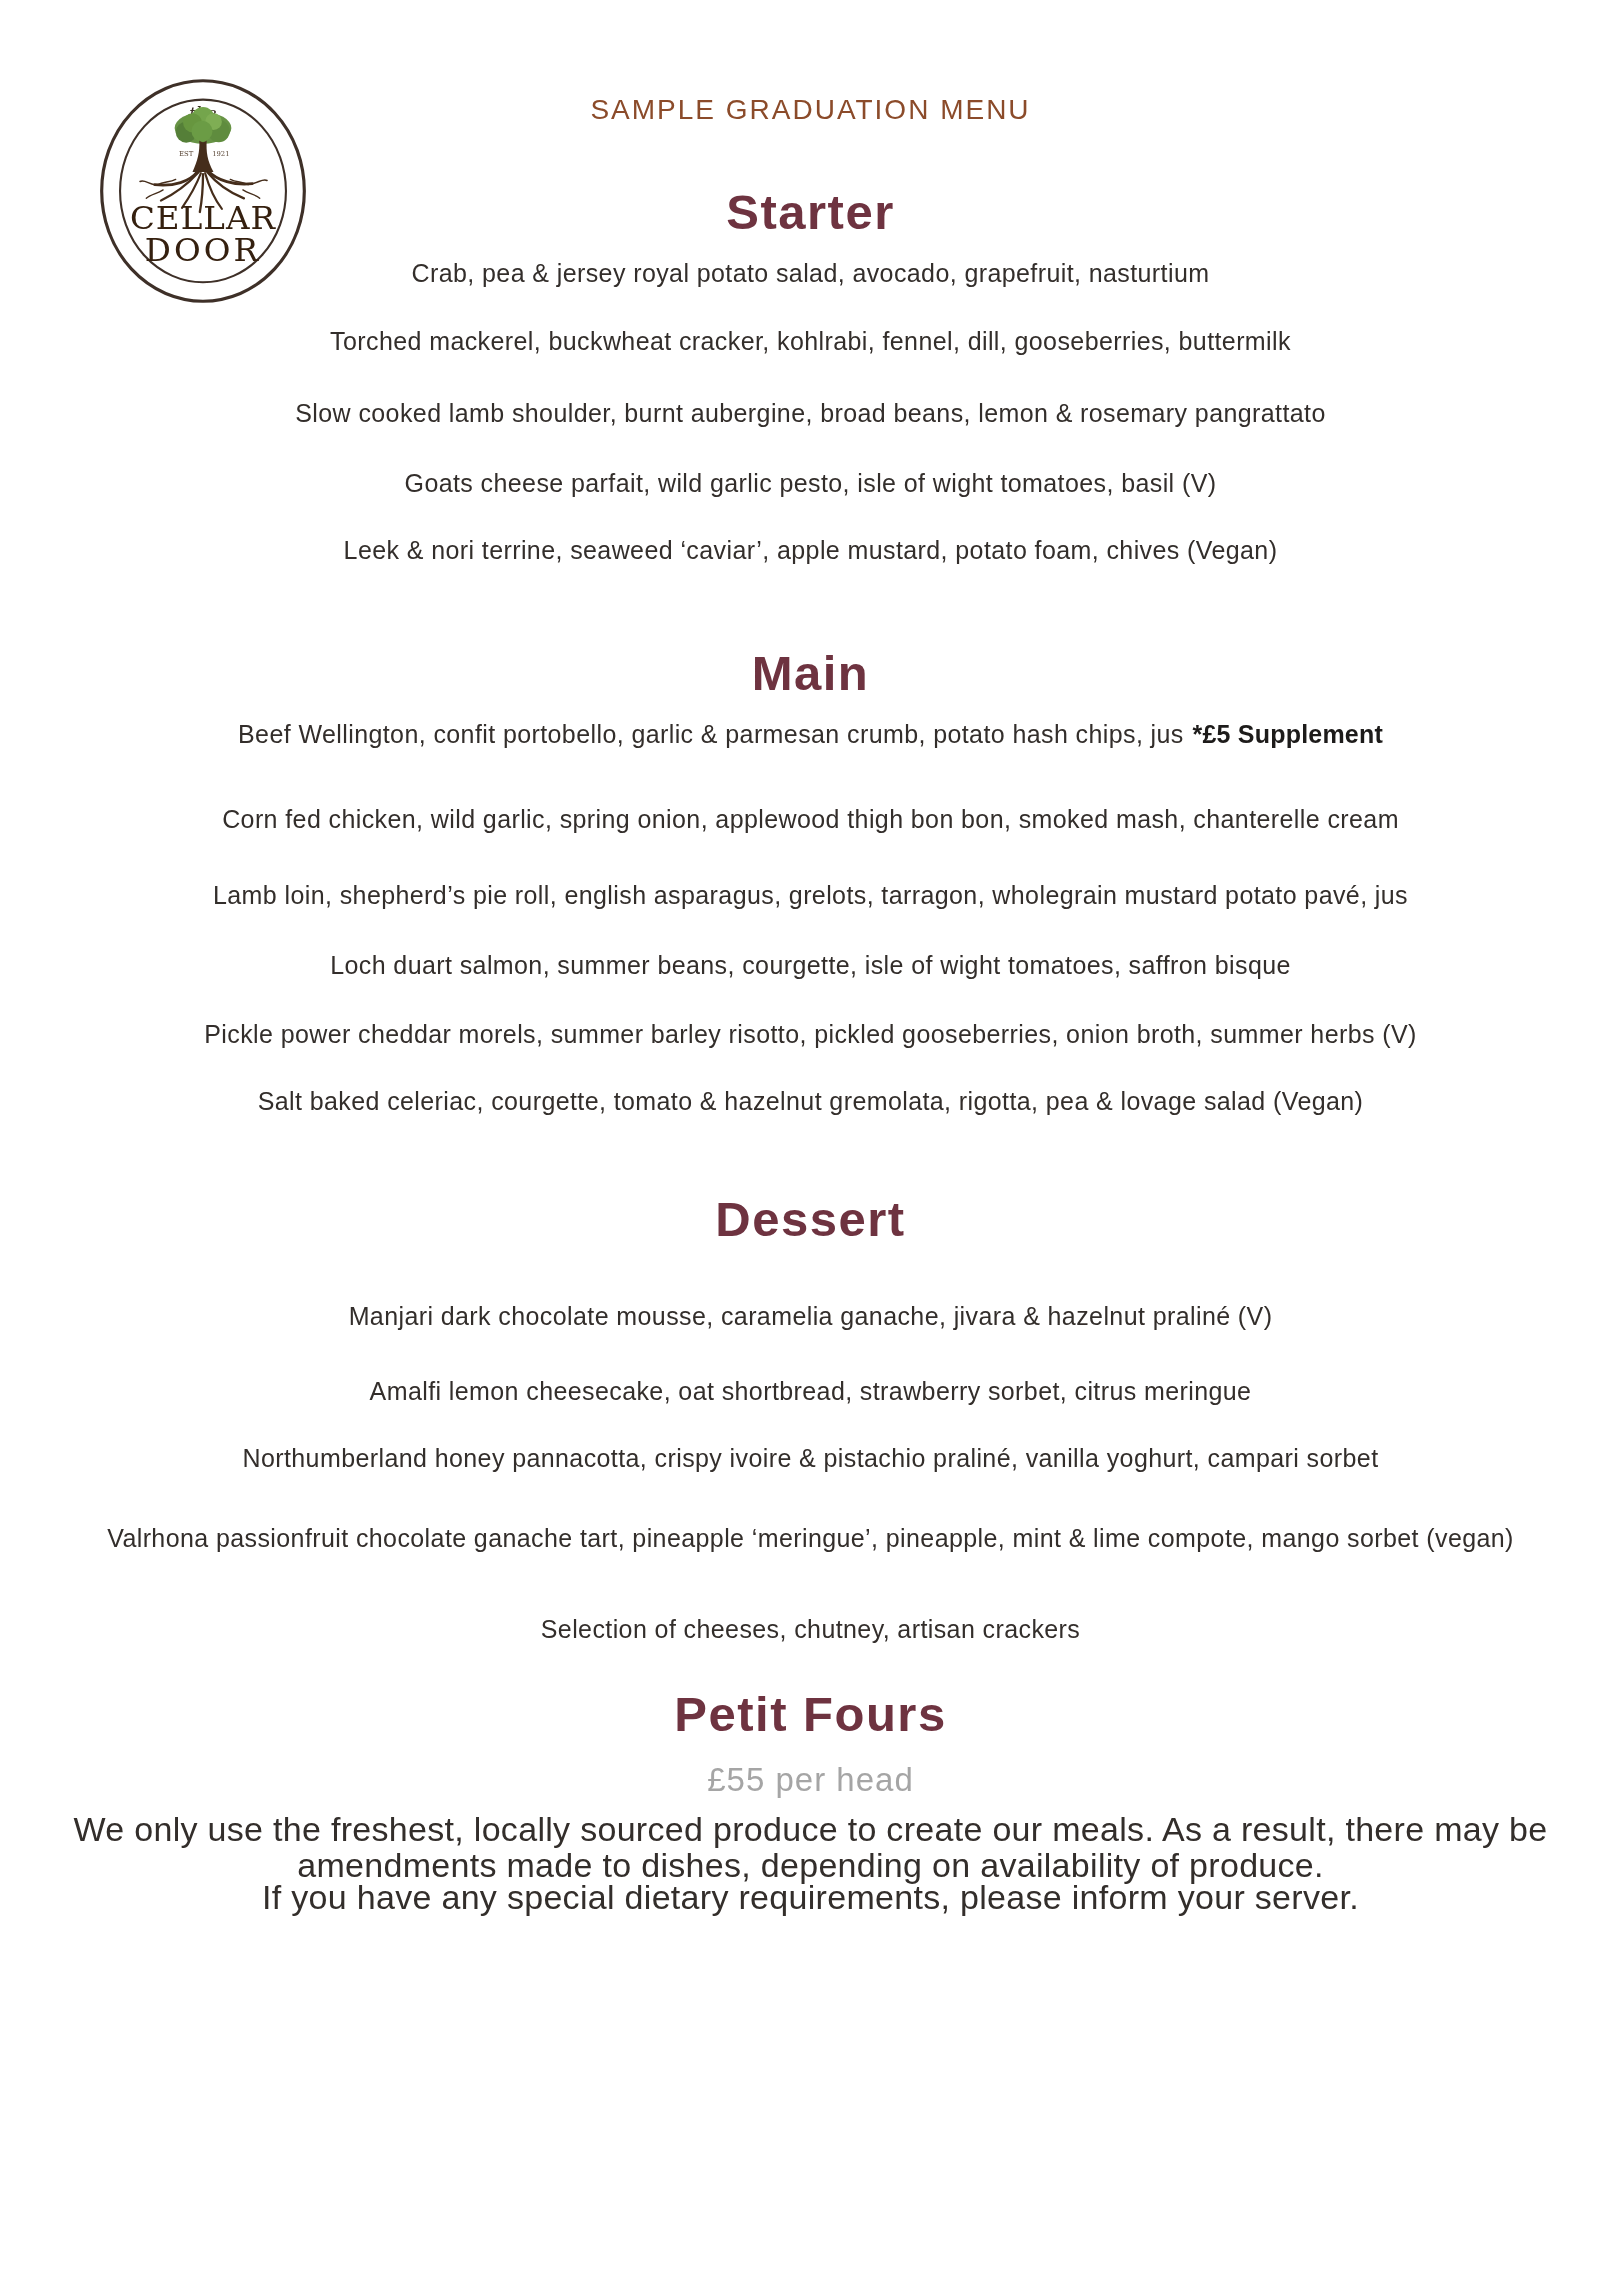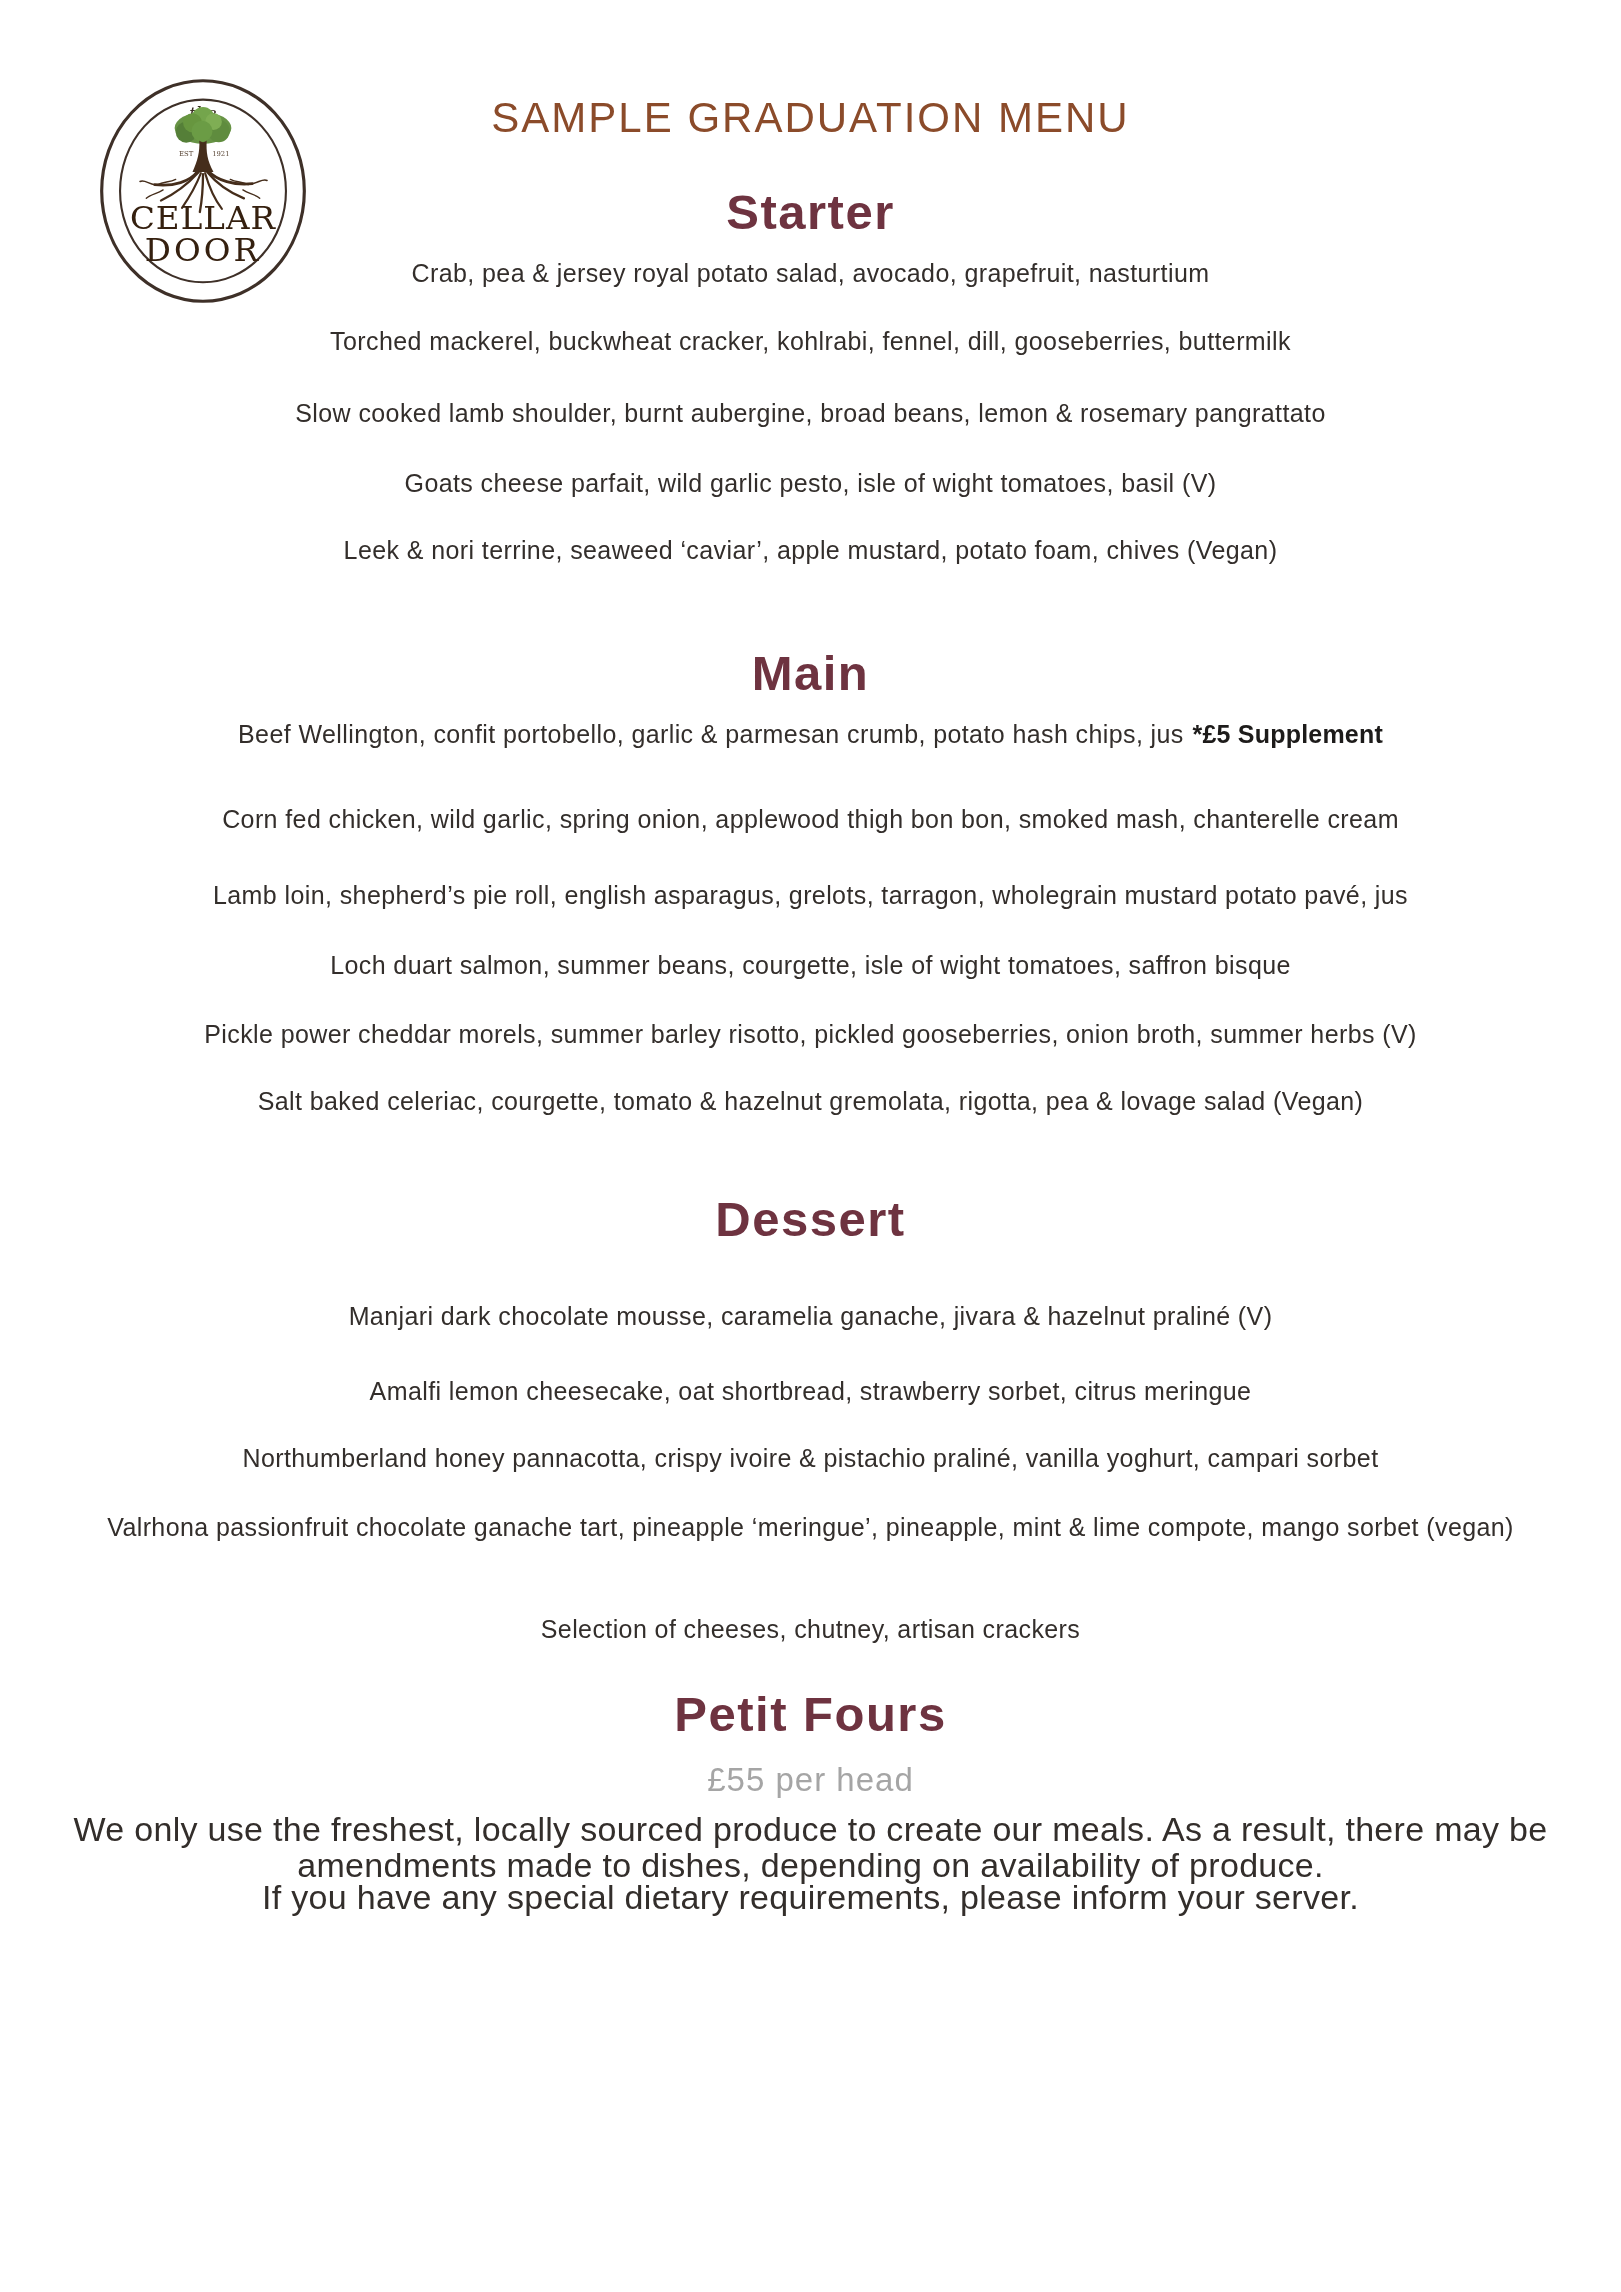--- a/index.html
+++ b/index.html
@@ -5,41 +5,41 @@
   html,body { margin:0; padding:0; background:#ffffff; }
   .page {
     position:relative;
     width:1621px; height:2293px;
     background:#ffffff;
     font-family:"Liberation Sans", sans-serif;
     overflow:hidden;
   }
   .doc-title {
     position:absolute; left:0; right:0; text-align:center;
-    font-size:42px; line-height:1.1;
+    font-size:28px; line-height:1.1;
     color:#8b4b2a; letter-spacing:2px;
     font-weight:400;
   }
   .heading {
     position:absolute; left:0; right:0; text-align:center;
     font-size:49px; line-height:1.1;
     color:#6e3340; letter-spacing:1.5px;
     font-weight:700;
   }
   .line {
     position:absolute; left:0; right:0; text-align:center;
     font-size:25px; line-height:1.25;
     color:#332e2b; letter-spacing:0.4px;
     font-weight:400;
   }
   .line .sup { font-weight:700; color:#1d1b1a; margin-left:8.8px; letter-spacing:0.2px; }
   .line .sup:empty { margin-left:0; }
   .wrap {
     left:50%; right:auto; transform:translateX(-50%);
-    width:1478px; max-width:1478px; line-height:30px;text-align:center;
+    width:1478px; max-width:1478px; line-height:52px;text-align:center;
   }
   .price {
     position:absolute; left:0; right:0; text-align:center;
     font-size:33px; line-height:1.1;
     color:#a5a5a5; letter-spacing:1px;
   }
   .footer-line {
     position:absolute; left:0; right:0; text-align:center;
     font-size:34px; line-height:1.25;
     color:#332e2b; letter-spacing:0.3px;

